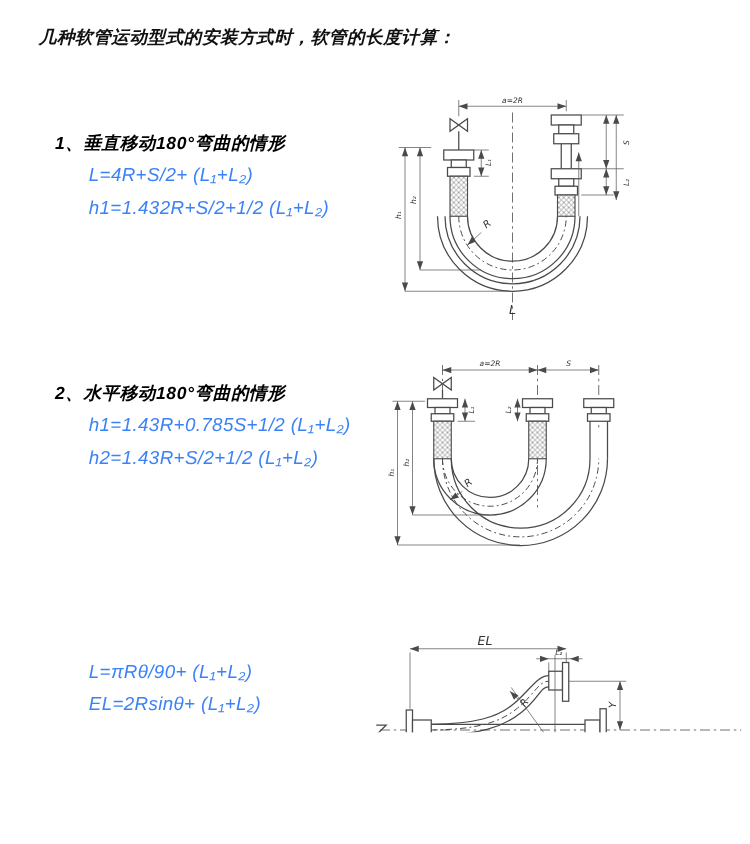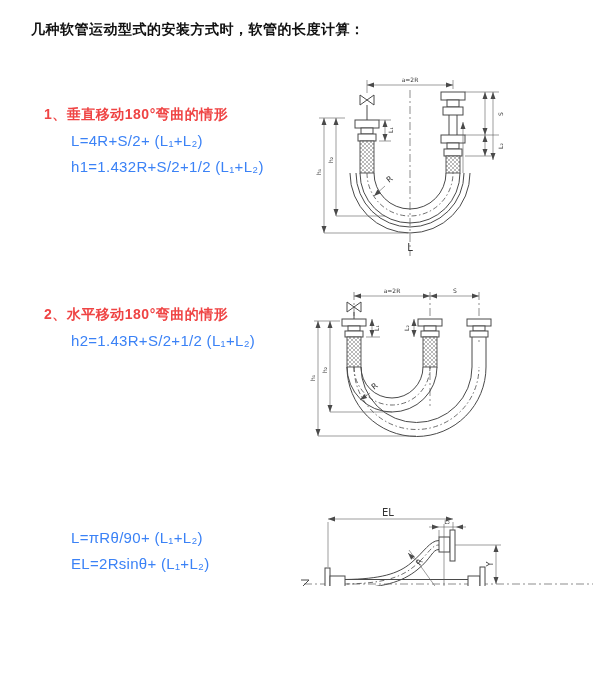--- a/index.html
+++ b/index.html
@@ -1,21 +1,21 @@
 <!DOCTYPE html>
 <html><head>
 <meta charset="utf-8">
 <style>
   html,body{margin:0;padding:0;background:#fff;}
   .page{position:relative;width:600px;height:586px;background:#ffffff;overflow:hidden;
-        font-family:"Liberation Sans",sans-serif;color:#1e1e1e;}
+        font-family:"Liberation Sans",sans-serif;color:#1e1e1e;font-style:italic;}
   .doc-title{position:absolute;left:31px;top:21px;font-size:14px;font-weight:bold;letter-spacing:0.5px;color:#111;}
   .calc-section{position:absolute;left:44px;width:280px;}
   .s1{top:105px;} .s2{top:305px;} .s3{top:520px;}
-  .sec-heading{font-size:14px;font-weight:bold;color:#ef4444;letter-spacing:0.5px;line-height:18px;}
+  .sec-heading{font-size:14px;font-weight:bold;color:#000000;letter-spacing:0.5px;line-height:18px;}
   .formula{margin:9px 0 0 27px;font-size:15px;color:#3b82f6;letter-spacing:0.3px;line-height:17px;
            font-family:"Liberation Sans","DejaVu Sans",sans-serif;}
   svg.diagram{position:absolute;}
   .d1{left:315px;top:70px;} .d2{left:310px;top:286px;} .d3{left:298px;top:506px;}
   svg .ln{stroke:#4a4a4a;stroke-width:1;fill:none;}
   svg .thin{stroke:#5c5c5c;stroke-width:0.6;fill:none;}
   svg .cl{stroke:#5c5c5c;stroke-width:0.7;fill:none;stroke-dasharray:8 3 2 3;}
   svg .hd{stroke:#4a4a4a;stroke-width:0.8;fill:none;stroke-dasharray:5 2.5 1.5 2.5;}
   svg .fit{stroke:#4a4a4a;stroke-width:1;fill:#ffffff;}
   svg text{font-family:"DejaVu Sans","Liberation Sans",sans-serif;fill:#333;}
@@ -29,20 +29,21 @@
   <div class="doc-title">几种软管运动型式的安装方式时，软管的长度计算：</div>
 
   <section class="calc-section s1">
     <div class="sec-heading">1、垂直移动180°弯曲的情形</div>
     <div class="formula">L=4R+S/2+ (L₁+L₂)</div>
     <div class="formula">h1=1.432R+S/2+1/2 (L₁+L₂)</div>
   </section>
 
   <section class="calc-section s2">
     <div class="sec-heading">2、水平移动180°弯曲的情形</div>
+    <div class="formula">h1=1.43R+0.785S+1/2 (L₁+L₂)</div>
     <div class="formula">h2=1.43R+S/2+1/2 (L₁+L₂)</div>
   </section>
 
   <section class="calc-section s3">
     <div class="formula">L=πRθ/90+ (L₁+L₂)</div>
     <div class="formula">EL=2Rsinθ+ (L₁+L₂)</div>
   </section>
 
   <svg class="diagram d1" width="270" height="190" viewBox="0 0 270 190">
     <defs>

